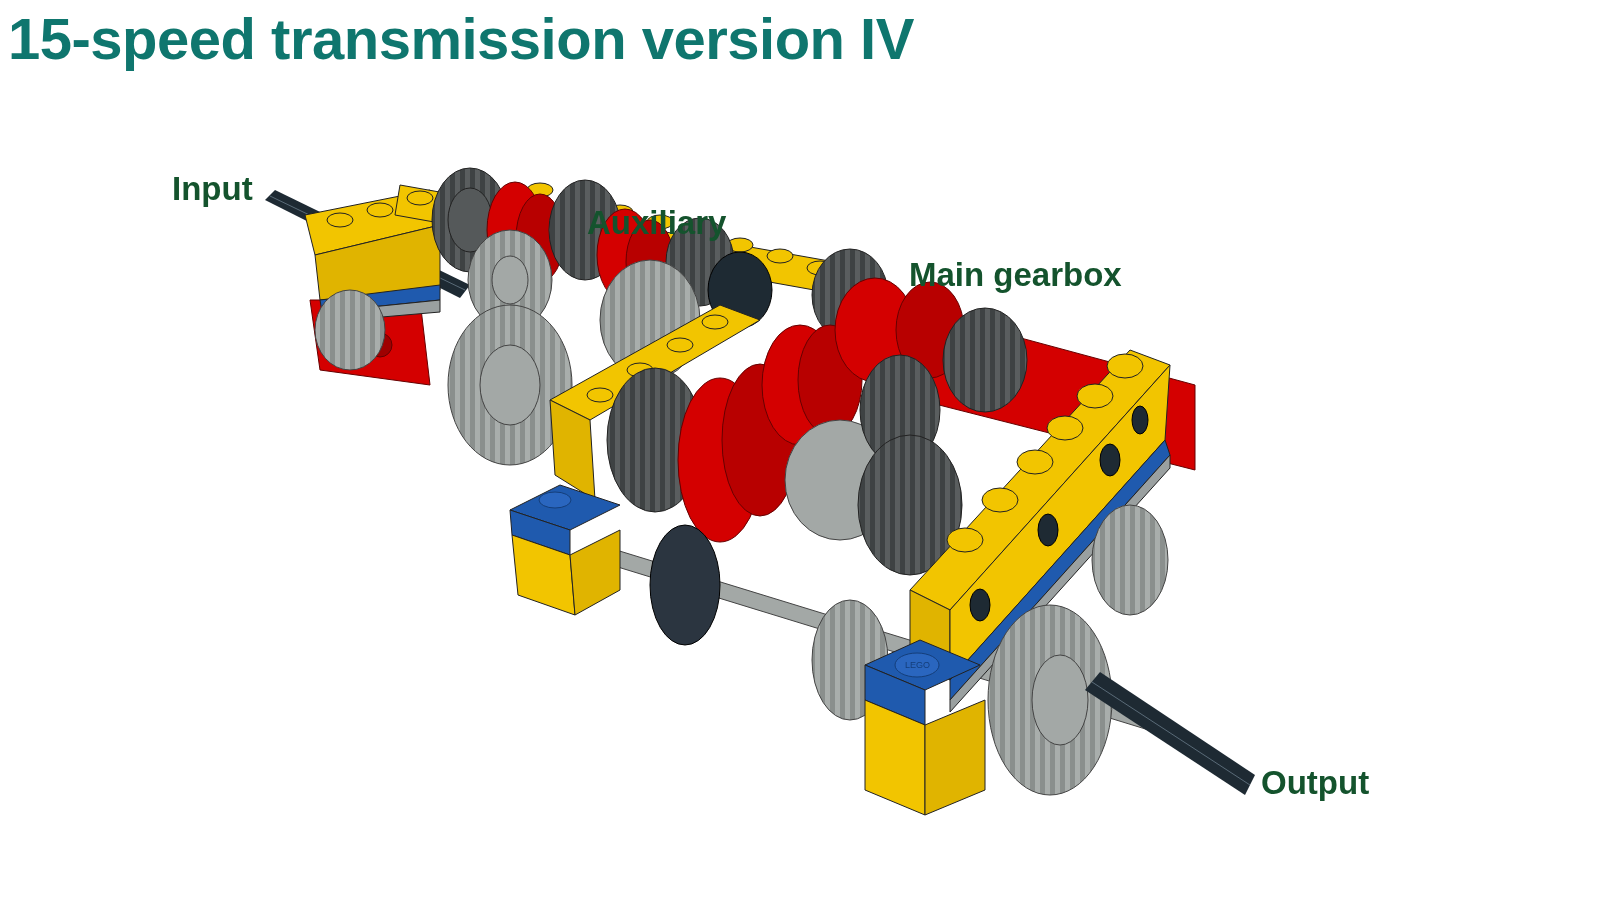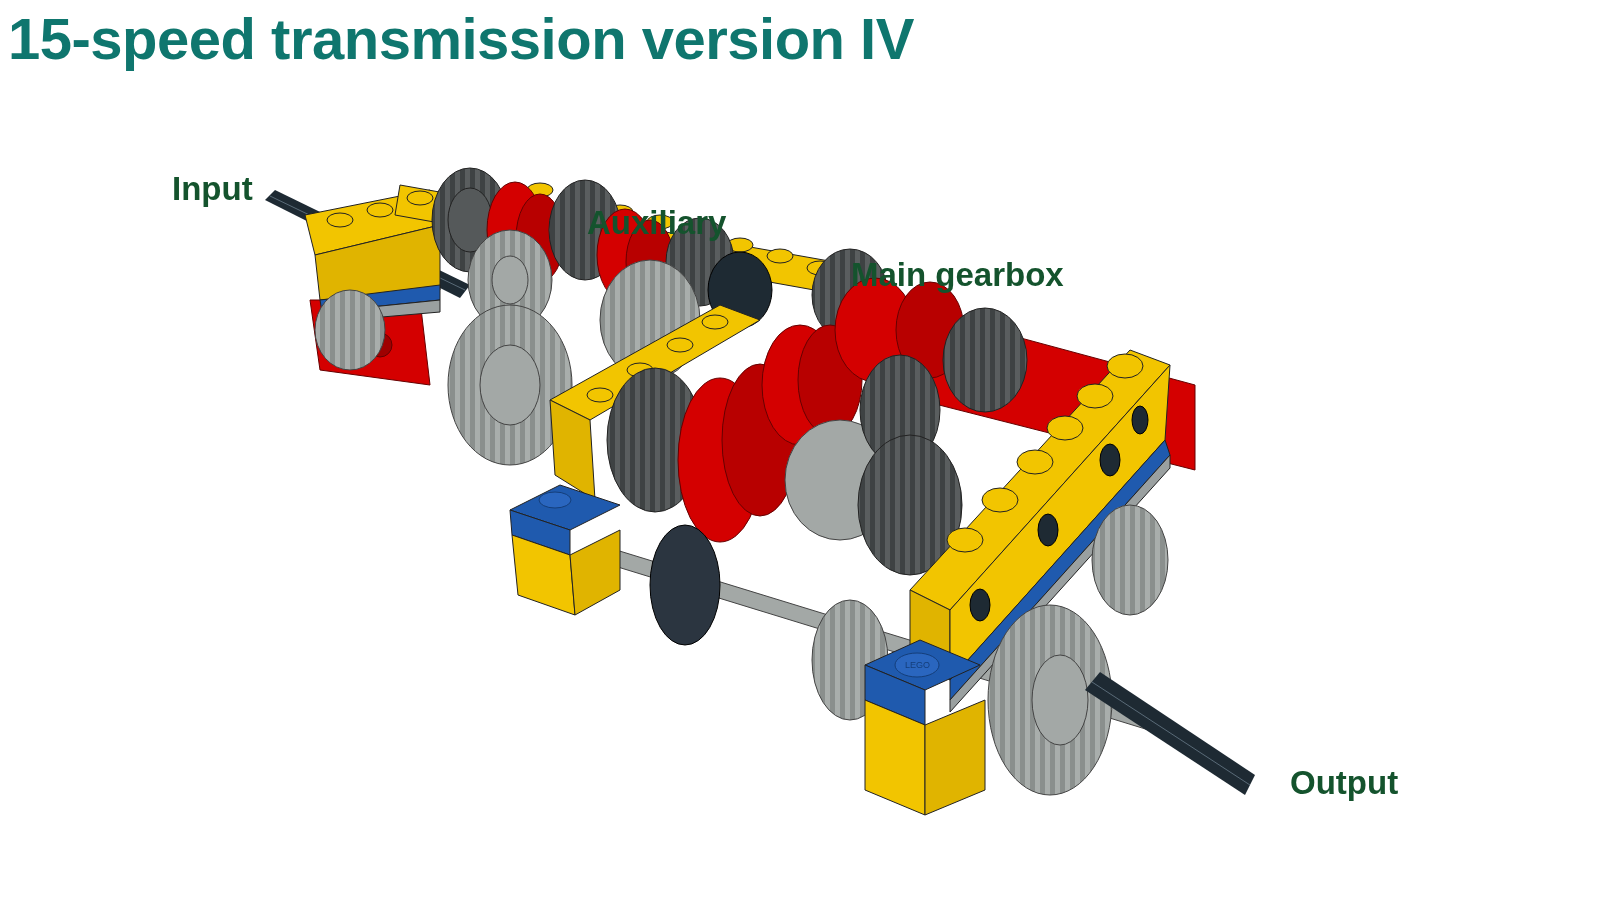--- a/index.html
+++ b/index.html
@@ -140,14 +140,14 @@
     <polygon points="865,700 925,725 925,815 865,790" fill="#F2C500" stroke="#222"></polygon>
     <polygon points="925,725 985,700 985,790 925,815" fill="#E0B400" stroke="#222"></polygon>
 
     <polygon points="1085,690 1100,672 1255,775 1245,795" fill="#1E2A33"></polygon>
     <line x1="1092" y1="682" x2="1250" y2="785" stroke="#5a6b78" stroke-width="1"></line>
   </g>
 </svg>
 
 <div class="label" style="left:172px; top:170px;">Input</div>
 <div class="label" style="left:587px; top:160px;margin-top:44px;">Auxiliary</div>
-<div class="label" style="left:851px; top:256px;">Main gearbox</div>
-<div class="label" style="left:1290px; top:764px;">Output</div>
+<div class="label" style="left:909px; top:256px;">Main gearbox</div>
+<div class="label" style="left:1261px; top:764px;">Output</div>
 
 </body></html>

